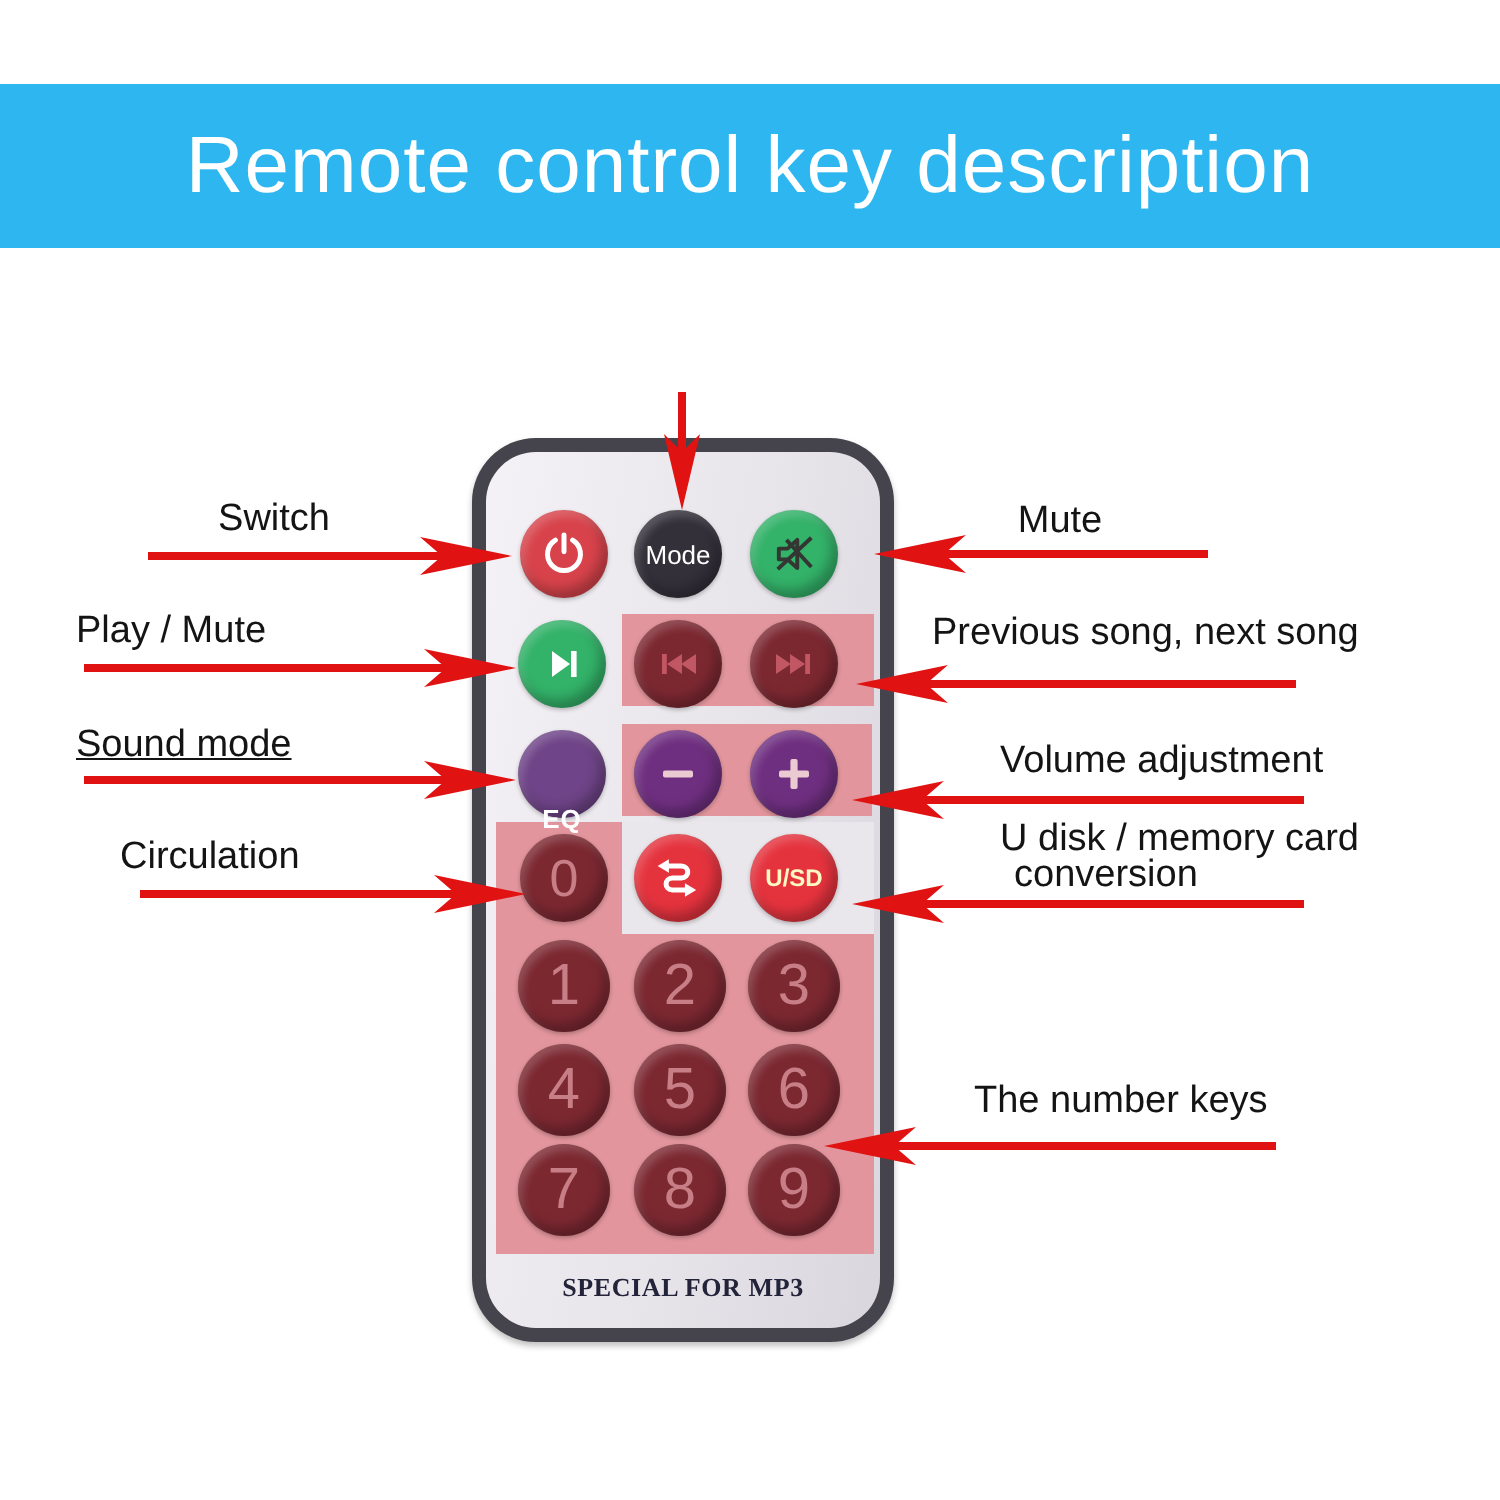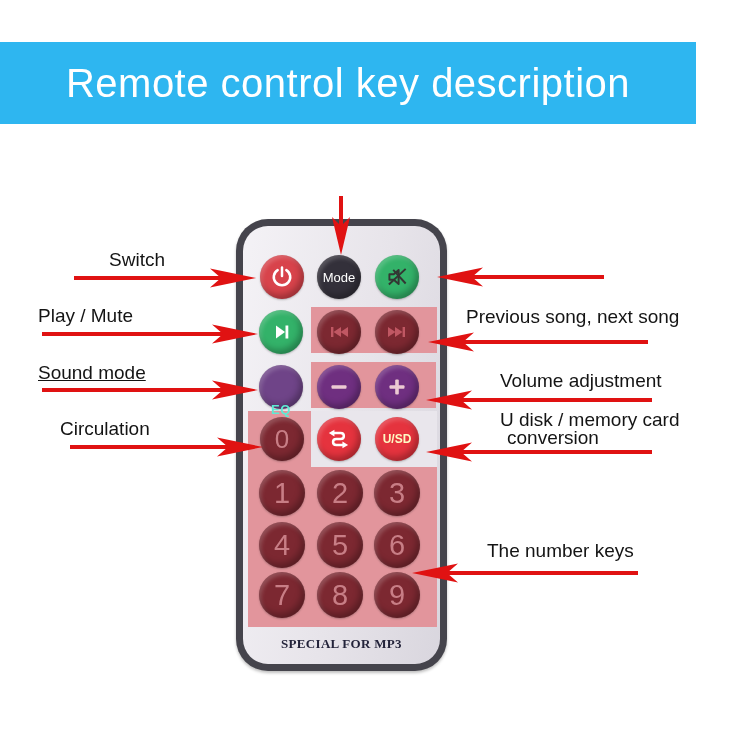--- a/index.html
+++ b/index.html
@@ -1,19 +1,19 @@
 <!DOCTYPE html>
 <html><head>
 <meta charset="utf-8">
 <style>
   html,body{margin:0;padding:0;background:#fff;}
   .canvas{position:relative;width:750px;height:750px;background:#ffffff;overflow:hidden;
           font-family:"Liberation Sans",sans-serif;}
   
-  .banner{position:absolute;left:0;top:42px;width:696px;height:82px;background:#2eb6f0;
+  .banner{position:absolute;left:0;top:42px;width:750px;height:82px;background:#2eb6f0;
           display:flex;align-items:center;justify-content:center;}
   .banner span{color:#ffffff;font-size:40px;letter-spacing:.5px;}
   
   .remote{position:absolute;left:236px;top:219px;width:211px;height:452px;background:#45444c;
           border-radius:32px;box-shadow:0 2px 3px rgba(0,0,0,.25);}
   .remote-face{position:absolute;left:7px;top:7px;right:7px;bottom:7px;border-radius:25px;
           background:linear-gradient(100deg,#f4f2f6,#e7e4ea 55%,#d9d6de);}
   
   .panel{position:absolute;background:#e2959c;}
   .panel-a{left:311px;top:307px;width:126px;height:46px;}
@@ -24,21 +24,21 @@
   .btn{position:absolute;border-radius:50%;display:flex;align-items:center;justify-content:center;
        box-shadow:inset -3px -4px 6px rgba(0,0,0,.28), inset 2px 3px 4px rgba(255,255,255,.20),
                   0 1px 2px rgba(0,0,0,.25);}
   .sz44{width:44px;height:44px;}
   .sz46{width:46px;height:46px;}
   .bg-red{background:#d8434b;} .bg-dark{background:#33303a;} .bg-green{background:#33b269;}
   .bg-maroon{background:#7c2831;} .bg-purple1{background:#6f4488;} .bg-purple2{background:#6f2f80;}
   .bg-bright{background:#e5333e;}
   .btn .txt-w{color:#fff;font-size:13px;}
   .btn .txt-usd{color:#fef9c3;font-size:12px;font-weight:bold;}
-  .btn .txt-eq{color:#5eead4;font-size:13px;font-weight:bold;letter-spacing:.5px;margin-top:45px;}
+  .btn .txt-eq{color:#ffffff;font-size:13px;font-weight:bold;letter-spacing:.5px;margin-top:45px;}
   .digit{color:#c87e86;font-size:29px;line-height:1;}
   
   .lbl{position:absolute;color:#141414;font-size:19px;line-height:1.15;white-space:nowrap;}
   .ctr{text-align:center;width:150px;}
   
   .brand{position:absolute;left:236px;top:636px;width:211px;text-align:center;
          font-family:"Liberation Serif",serif;font-weight:bold;font-size:13px;color:#23233a;
          letter-spacing:.3px;}
   .arrows{position:absolute;left:0;top:0;pointer-events:none;}
   svg{display:block;}
@@ -213,20 +213,21 @@
         <polygon points="426,452 472,442.5 461,452 472,461.5" stroke="none"></polygon>
         </g>
       <g>
           <line x1="638" y1="573" x2="444" y2="573"></line>
         <polygon points="412,573 458,563.5 447,573 458,582.5" stroke="none"></polygon>
         </g>
     </g>
   </svg>
 
   <div class="lbl ctr" style="left:62px;top:249px;">Switch</div>
+  <div class="lbl ctr" style="left:455px;top:250px;">Mute</div>
   <div class="lbl" style="left:38px;top:305px;">Play / Mute</div>
   <div class="lbl" style="left:466px;top:306px;">Previous song, next song</div>
   <div class="lbl" style="left:38px;top:362px;text-decoration:underline;">Sound mode</div>
   <div class="lbl" style="left:500px;top:370px;">Volume adjustment</div>
   <div class="lbl" style="left:60px;top:418px;">Circulation</div>
   <div class="lbl" style="left:500px;top:409px;">U disk / memory card</div>
   <div class="lbl" style="left:507px;top:427px;">conversion</div>
   <div class="lbl" style="left:487px;top:540px;">The number keys</div>
 
 </div>

